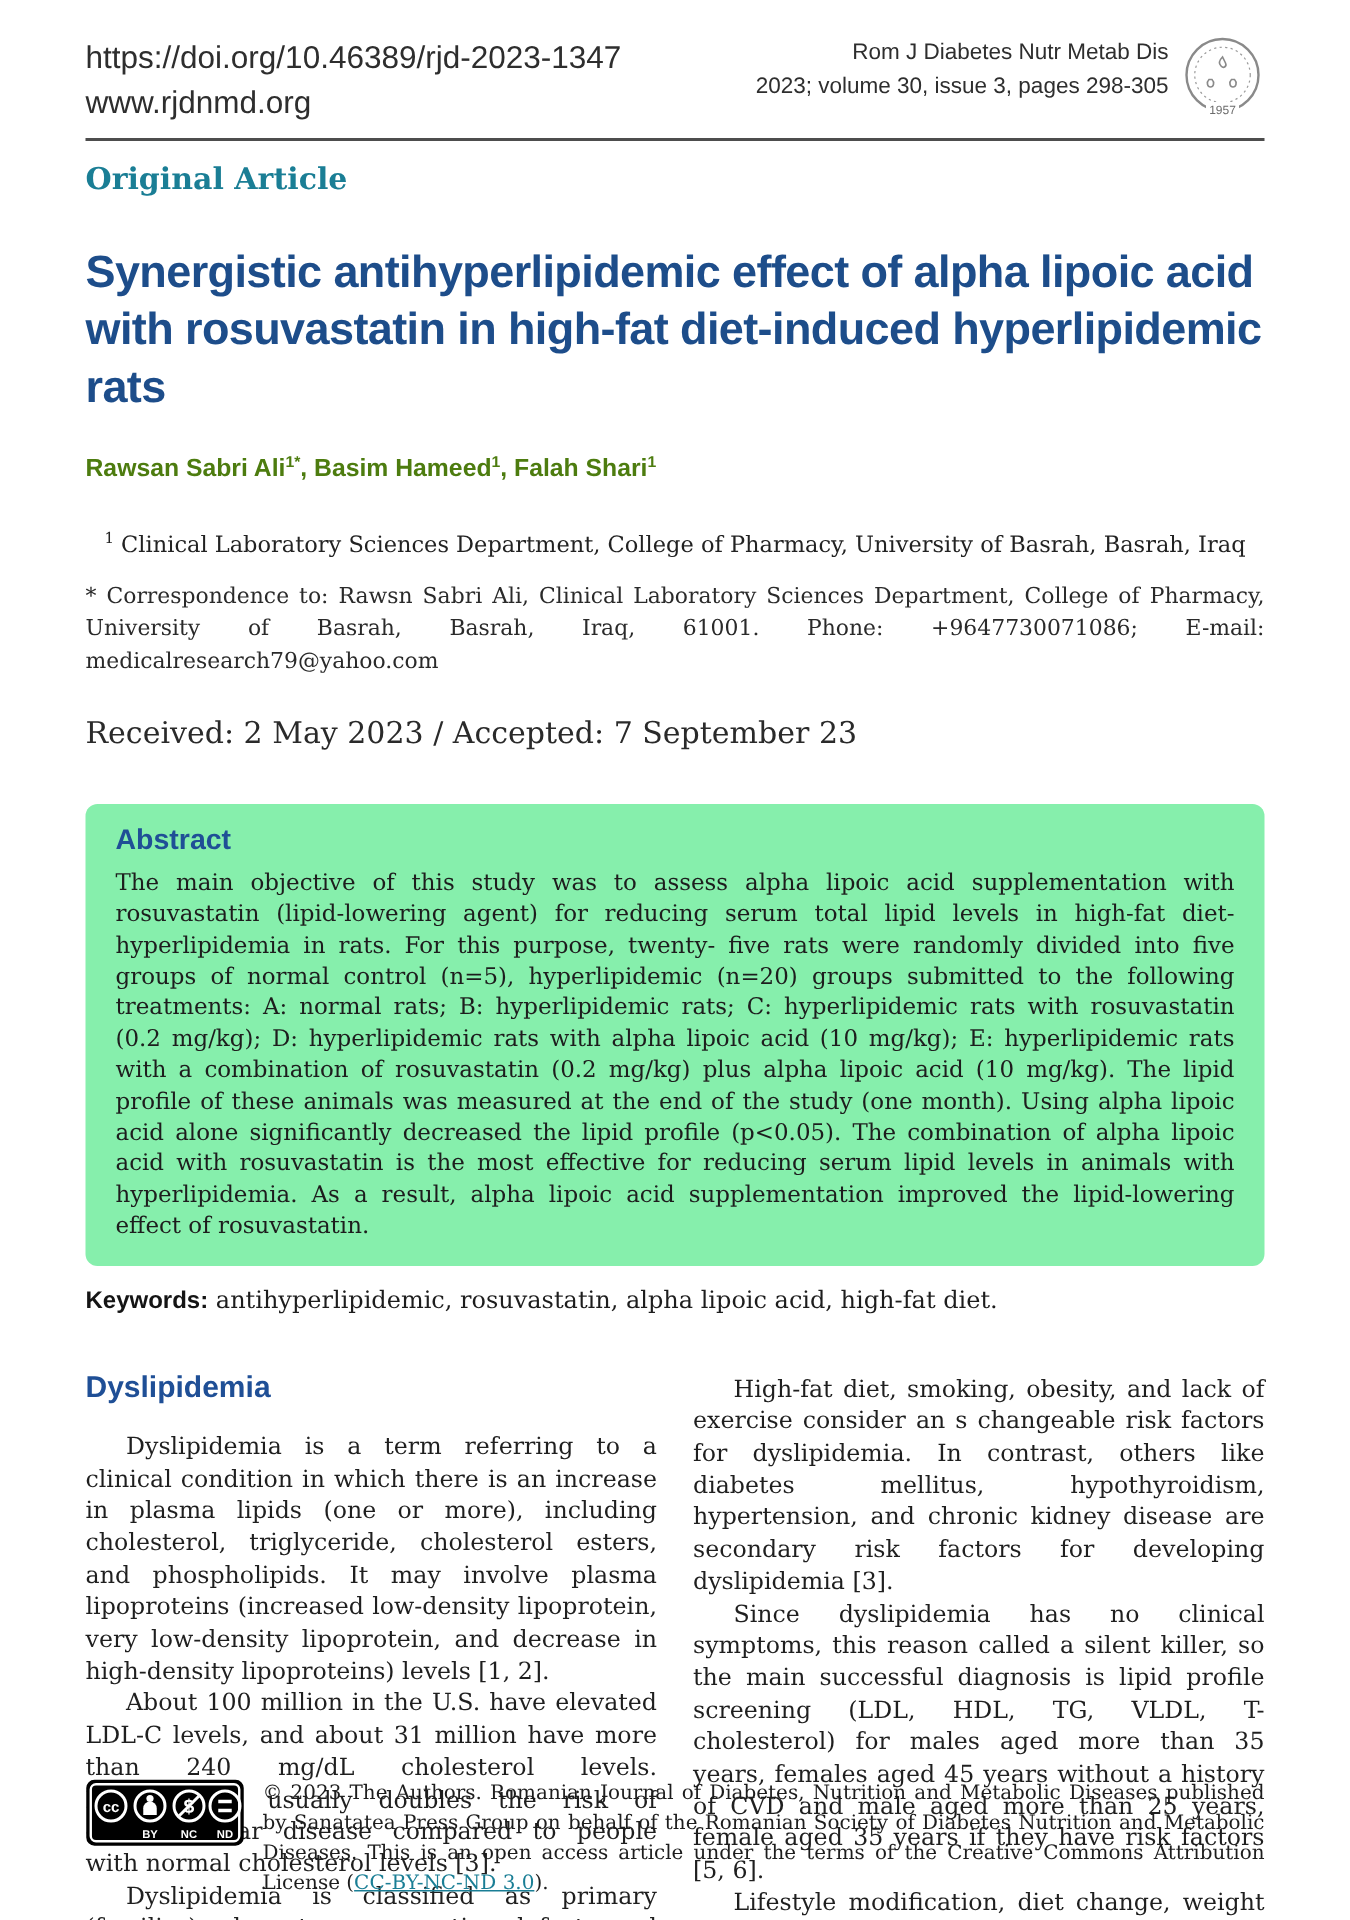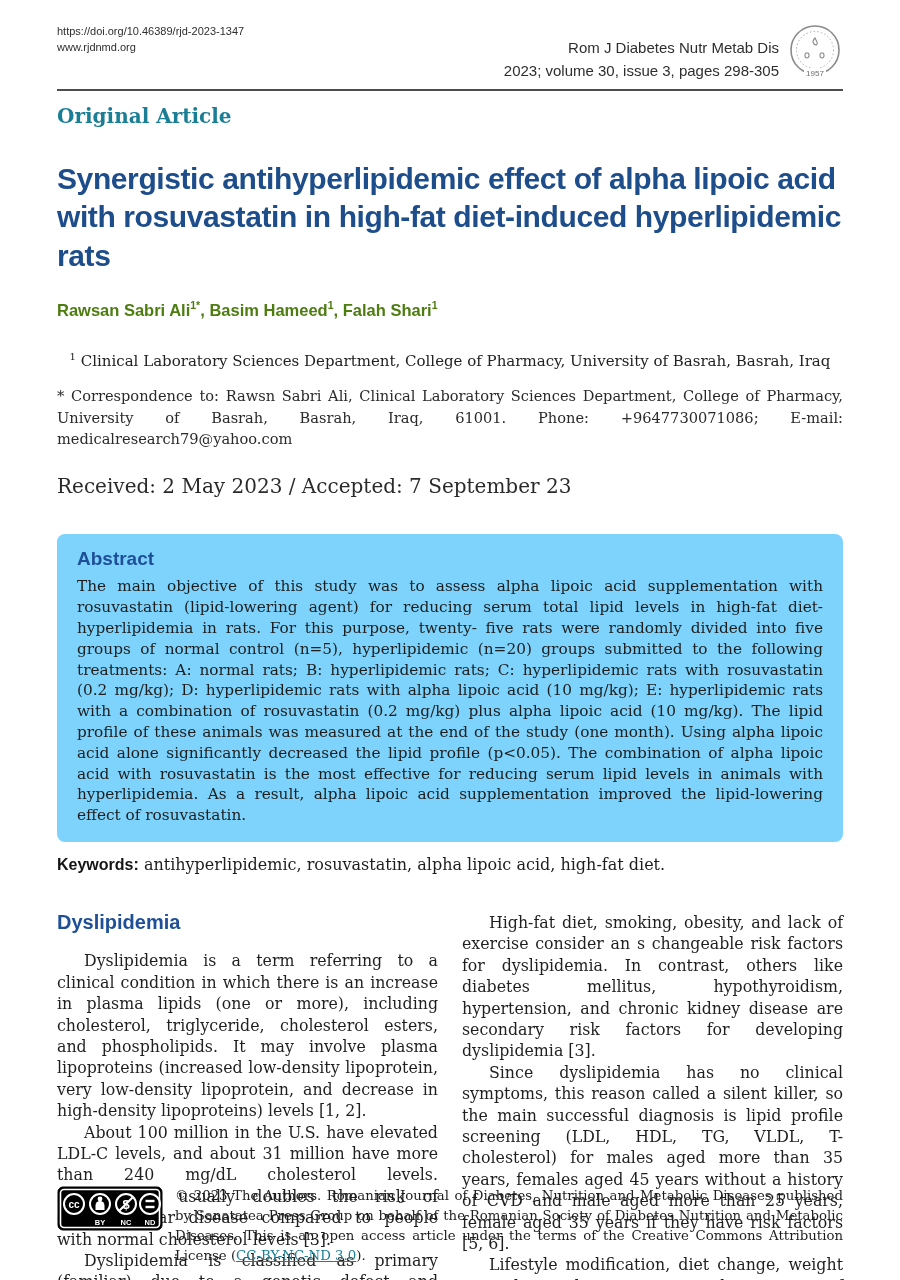--- a/index.html
+++ b/index.html
@@ -11,23 +11,23 @@
     margin: 0 auto;
     background: #ffffff;
     padding: 24px 57px 0 57px;
     font-family: "DejaVu Serif", serif;
     color: #1f1f1f;
     overflow: hidden;
   }
 
   
   .hdr { display: flex; justify-content: space-between; align-items: flex-start; }
-  .hdr-left { font-family: "Liberation Sans", sans-serif; font-size: 11px; line-height: 1.45; color: #2e2e2e; }
+  .hdr-left { font-family: "Liberation Sans", sans-serif; font-size: 21px; line-height: 1.45; color: #2e2e2e; }
   .hdr-left .doi { color: #2e2e2e; text-decoration: none; display: block; }
-  .hdr-right { display: flex; align-items: flex-end; gap: 8px; }
+  .hdr-right { display: flex; align-items: flex-start; gap: 8px; }
   .hdr-meta { text-align: right; font-family: "Liberation Sans", sans-serif; font-size: 15px; line-height: 1.5; color: #2e2e2e; }
   .logo { position: relative; width: 56px; height: 58px; flex: 0 0 auto; }
   .hdr-rule { border-bottom: 2px solid #4d4d4d; margin-top: 7px; }
 
   .article-type {
     margin-top: 13px;
     font-family: "DejaVu Serif", serif;
     font-weight: bold;
     font-size: 20px;
     color: #1a7e95;
@@ -53,21 +53,21 @@
   .authors sup { font-size: 10.5px; }
 
   .affiliation { margin-top: 31px; text-align: center; font-size: 15px; color: #222; }
   .affiliation sup { font-size: 10px; }
 
   .correspondence { margin: 15px 0 0 0; font-size: 14.6px; line-height: 1.5; text-align: justify; color: #2a2a2a; }
   .dates { margin-top: 24px; text-align: left; font-size: 20px; color: #2a2a2a; }
 
   .abstract {
     margin-top: 36px;
-    background: #7dd3fc;
+    background: #86efac;
     border-radius: 8px;
     padding: 14px 20px 16px 20px;
   }
   .abstract h2 {
     margin: 0 0 6px 0;
     font-family: "Liberation Sans", sans-serif;
     font-weight: 700;
     font-size: 19px;
     color: #1f4f96;
   }

